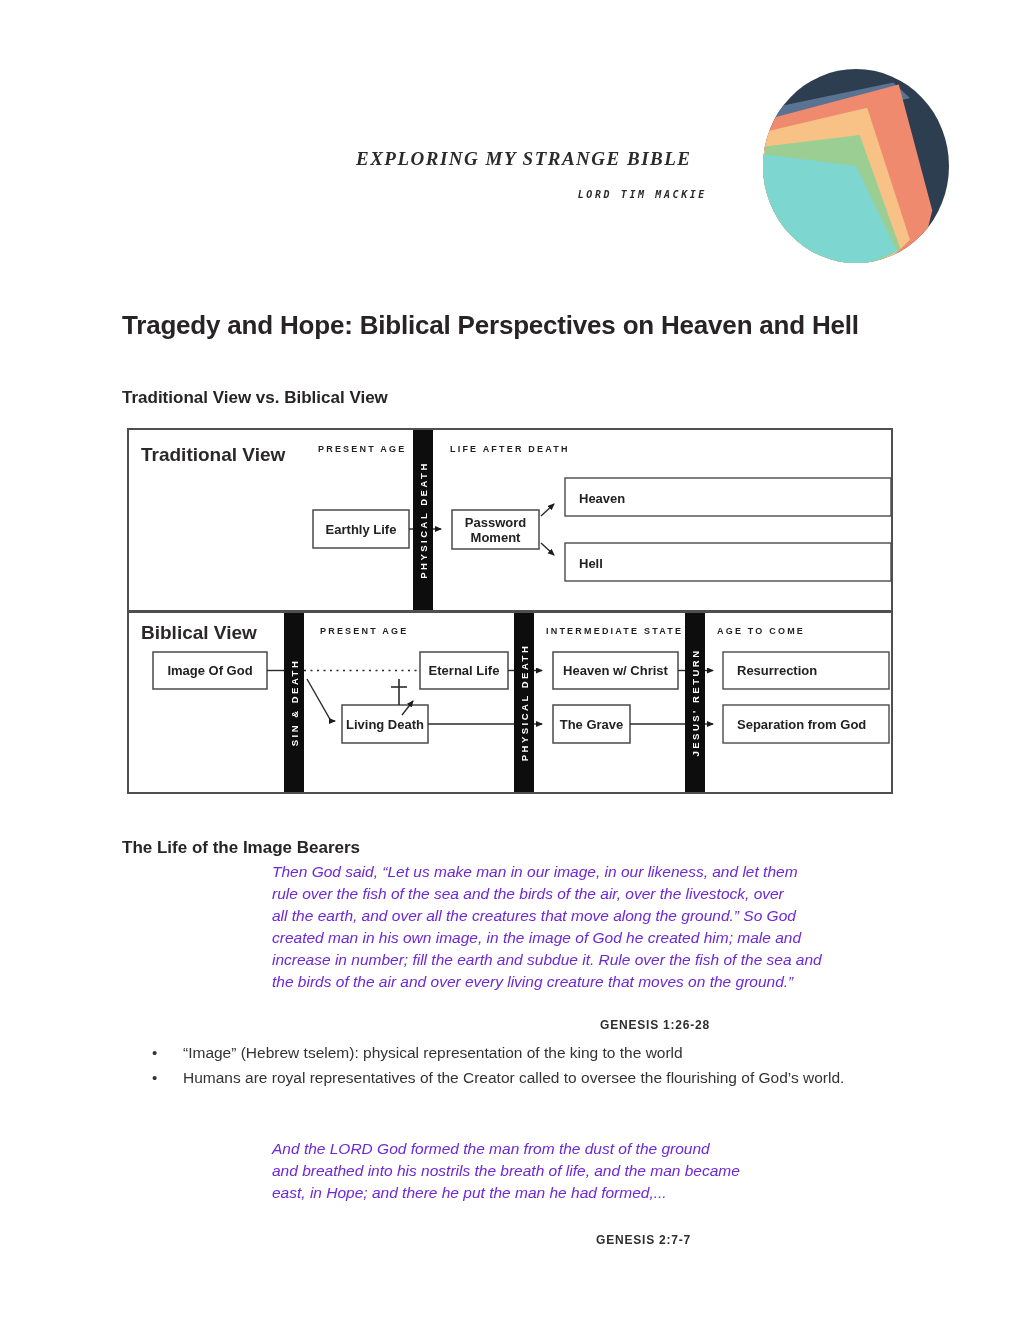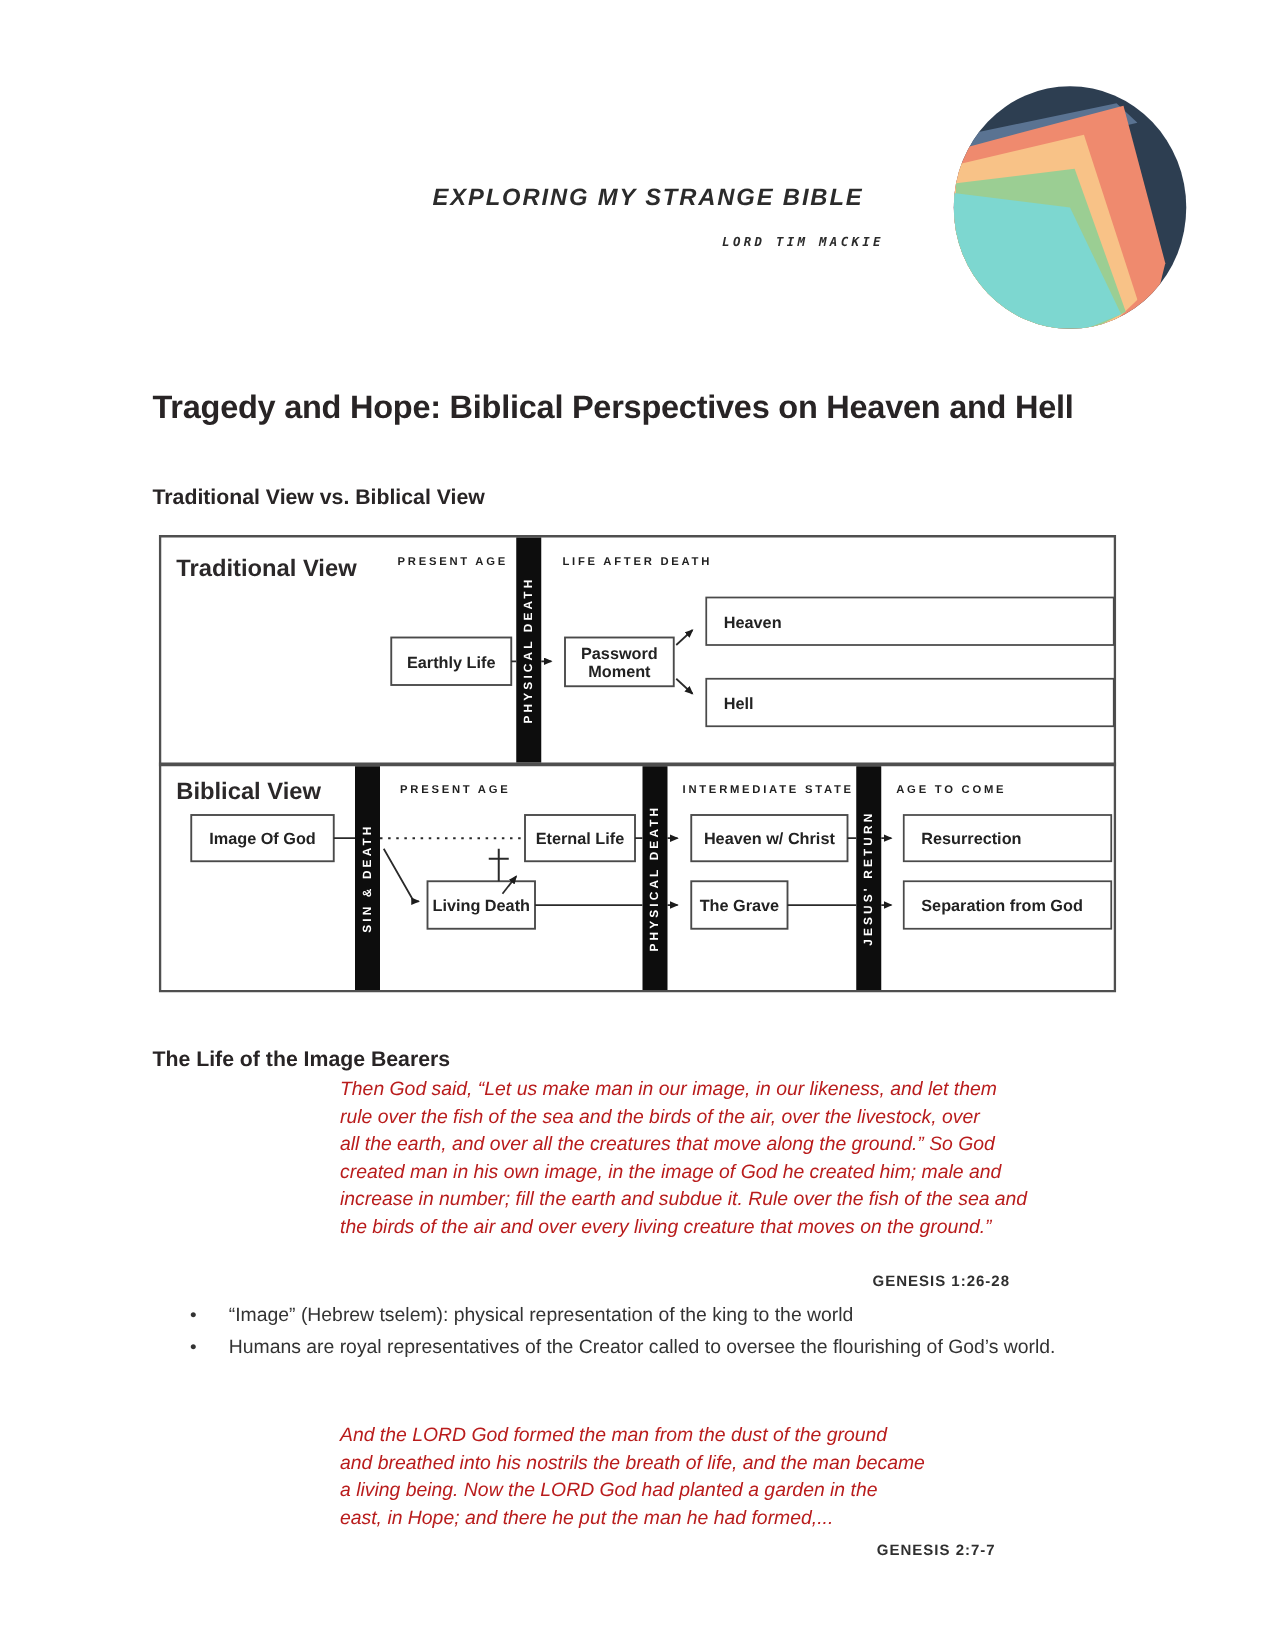--- a/index.html
+++ b/index.html
@@ -3,47 +3,47 @@
 <meta charset="utf-8">
 <style>
   html,body{margin:0;padding:0;}
   body{
     width:1020px;height:1320px;position:relative;background:#ffffff;
     font-family:"Liberation Sans",sans-serif;color:#262324;overflow:hidden;
   }
   .abs{position:absolute;}
   
   .brand{
-    left:346px;top:148px;
-    font-family:Liberation Sans, sans-serif;
+    left:356px;top:148px;
+    font-family:Liberation Serif, serif;
     font-weight:bold;font-style:italic;font-size:19px;letter-spacing:1.5px;
     color:#2b2b2b;white-space:nowrap;
   }
   .byline{
     left:400px;top:189px;width:307px;text-align:right;
     font-family:"DejaVu Sans Mono",monospace;
     font-weight:bold;font-style:italic;font-size:10px;letter-spacing:2.6px;
     color:#2b2b2b;white-space:nowrap;
   }
   
   .logo{left:763px;top:69px;width:186px;height:194px;border-radius:50%;overflow:hidden;}
   .logo .layer{position:absolute;inset:0;}
   
   .title{left:122px;top:310px;font-size:26px;font-weight:bold;letter-spacing:-0.2px;color:#282425;white-space:nowrap;}
   .h2{font-size:17px;font-weight:bold;color:#282425;white-space:nowrap;}
   .h2.sub1{left:122px;top:388px;}
   .h2.life{left:122px;top:838px;}
   
   .diagram{left:127px;top:428px;}
   
-  .quote{left:272px;width:645px;font-style:italic;font-size:15.5px;color:#b91c1c;}
+  .quote{left:272px;width:645px;font-style:italic;font-size:15.5px;color:#6d28d9;}
   .quote .ln{height:22px;line-height:22px;white-space:nowrap;}
   .q1{top:861px;}
   .q2{top:1138px;}
-  .ref{width:306px;text-align:center;font-size:12px;font-weight:bold;letter-spacing:0.8px;color:#2f2f2f;white-space:nowrap;}
+  .ref{width:306px;text-align:left;font-size:12px;font-weight:bold;letter-spacing:0.8px;color:#2f2f2f;white-space:nowrap;}
   .ref1{left:600px;top:1018px;}
   .ref2{left:596px;top:1233px;}
   
   .bullets{left:150px;top:1041px;width:762px;font-size:15.5px;color:#333333;}
   .bullets .item{position:relative;padding-left:33px;line-height:24.5px;}
   .bullets .item::before{content:"\2022";position:absolute;left:2px;top:0;font-size:15px;color:#333;}
 </style>
 </head>
 <body>
 
@@ -160,16 +160,15 @@
 <div class="abs ref ref1">GENESIS 1:26-28</div>
 
 <div class="abs bullets">
   <div class="item">“Image” (Hebrew tselem): physical representation of the king to the world</div>
   <div class="item">Humans are royal representatives of the Creator called to oversee the flourishing of God’s world.</div>
 </div>
 
 <div class="abs quote q2">
   <div class="ln">And the LORD God formed the man from the dust of the ground</div>
   <div class="ln">and breathed into his nostrils the breath of life, and the man became</div>
-  <div class="ln">a living being. Now the LORD God had planted a garden in the</div>
   <div class="ln">east, in Hope; and there he put the man he had formed,...</div>
 </div>
 <div class="abs ref ref2">GENESIS 2:7-7</div>
 
 </body></html>

